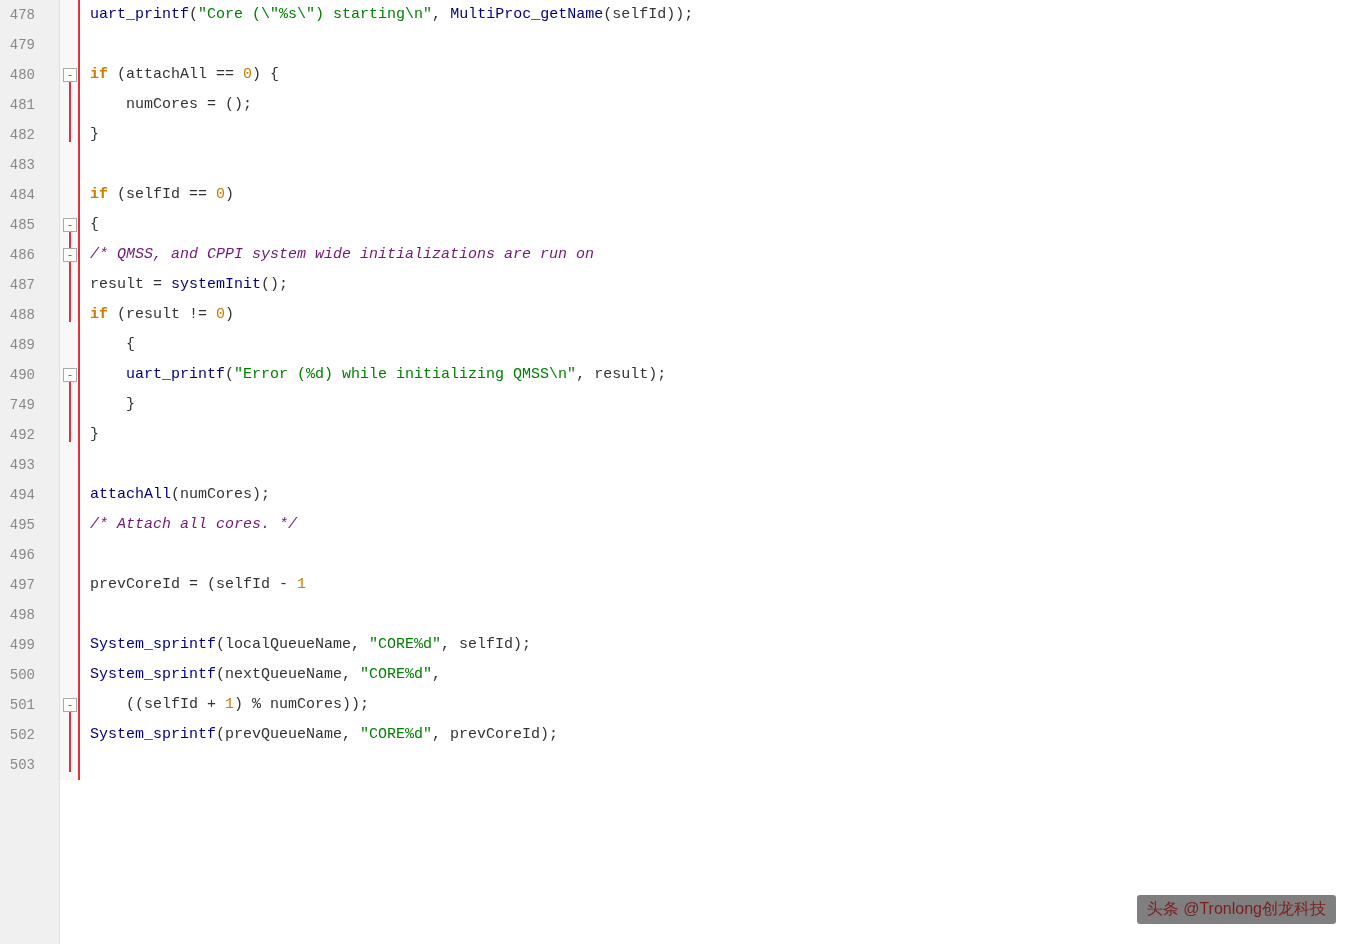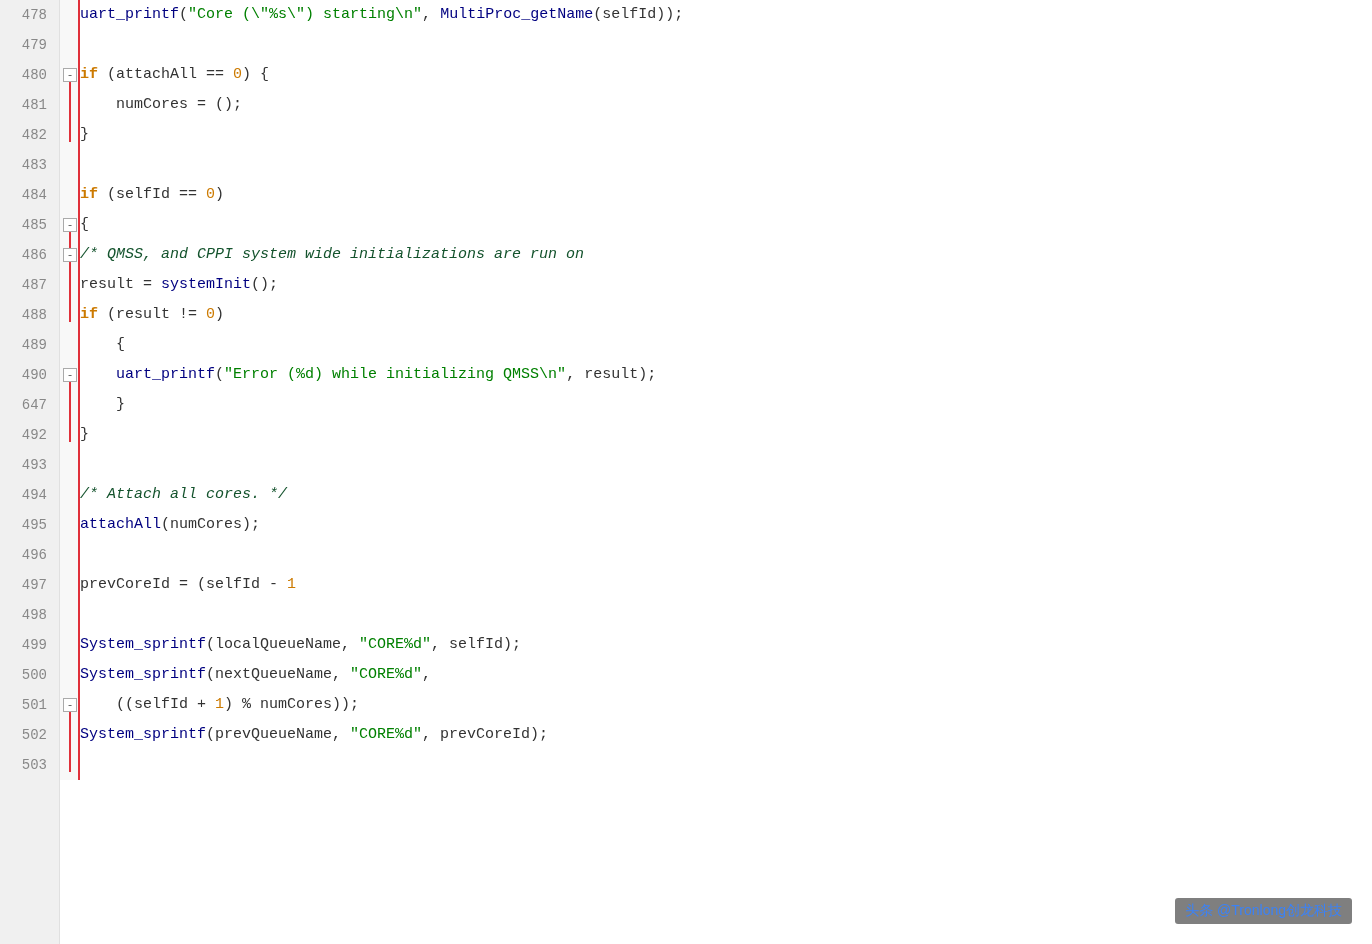--- a/index.html
+++ b/index.html
@@ -26,21 +26,21 @@
     .line-numbers {
       width: 60px;
       background: #f0f0f0;
       border-right: 1px solid #e0e0e0;
       padding-top: 0;
       flex-shrink: 0;
       color: #888;
       font-size: 14px;
       line-height: 30px;
       text-align: right;
-      padding-right: 12px;
+      padding-right: 24px;
       user-select: none;
     }
 
     .line-number {
       display: block;
       height: 30px;
       line-height: 30px;
     }
 
     .fold-column {
@@ -70,47 +70,48 @@
 
     .fold-line {
       width: 2px;
       background: #e0303a;
       position: absolute;
       left: 9px;
     }
 
     .code-content {
       flex: 1;
+      padding-left: 10px;
       background: #ffffff;
     }
 
     .code-line {
       height: 30px;
       line-height: 30px;
       white-space: pre;
       display: flex;
       align-items: center;
     }
 
     
     .kw { color: #cc7a00; font-weight: bold; } 
     .fn { color: #000080; } 
     .str { color: #008000; } 
-    .cm { color: #14532d; font-style: italic; } 
+    .cm { color: #701a75; font-style: italic; } 
     .num { color: #cc7a00; } 
     .plain { color: #333333; }
 
     .watermark {
       position: absolute;
       bottom: 20px;
-      right: 20px;
+      right: 36px;
       background: rgba(0,0,0,0.5);
-      color: #3b82f6;
+      color: #7f1d1d;
       padding: 4px 10px;
-      font-size: 14px;
+      font-size: 16px;
       font-family: sans-serif;
       border-radius: 3px;
     }
   </style>
 </head>
 <body>
 
 <div class="code-container">
 
   <div class="line-numbers" id="line-numbers-col" style="min-height: 780px;">
@@ -120,21 +121,21 @@
       <span class="line-number">481</span>
       <span class="line-number">482</span>
       <span class="line-number">483</span>
       <span class="line-number">484</span>
       <span class="line-number">485</span>
       <span class="line-number">486</span>
       <span class="line-number">487</span>
       <span class="line-number">488</span>
       <span class="line-number">489</span>
       <span class="line-number">490</span>
-      <span class="line-number">647</span>
+      <span class="line-number">749</span>
       <span class="line-number">492</span>
       <span class="line-number">493</span>
       <span class="line-number">494</span>
       <span class="line-number">495</span>
       <span class="line-number">496</span>
       <span class="line-number">497</span>
       <span class="line-number">498</span>
       <span class="line-number">499</span>
       <span class="line-number">500</span>
       <span class="line-number">501</span>
@@ -165,22 +166,22 @@
       <div class="code-line"><span class="kw">if</span><span class="plain"> (selfId == </span><span class="num">0</span><span class="plain">)</span></div>
       <div class="code-line"><span class="plain">{</span></div>
       <div class="code-line"><span class="cm">/* QMSS, and CPPI system wide initializations are run on</span></div>
       <div class="code-line"><span class="plain">result = </span><span class="fn">systemInit</span><span class="plain">();</span></div>
       <div class="code-line"><span class="kw">if</span><span class="plain"> (result != </span><span class="num">0</span><span class="plain">)</span></div>
       <div class="code-line"><span class="plain">    {</span></div>
       <div class="code-line"><span class="plain">    </span><span class="fn">uart_printf</span><span class="plain">(</span><span class="str">"Error (%d) while initializing QMSS\n"</span><span class="plain">, result);</span></div>
       <div class="code-line"><span class="plain">    }</span></div>
       <div class="code-line"><span class="plain">}</span></div>
       <div class="code-line"></div>
+      <div class="code-line"><span class="fn">attachAll</span><span class="plain">(numCores);</span></div>
       <div class="code-line"><span class="cm">/* Attach all cores. */</span></div>
-      <div class="code-line"><span class="fn">attachAll</span><span class="plain">(numCores);</span></div>
       <div class="code-line"></div>
       <div class="code-line"><span class="plain">prevCoreId = (selfId - </span><span class="num">1</span></div>
       <div class="code-line"></div>
       <div class="code-line"><span class="fn">System_sprintf</span><span class="plain">(localQueueName, </span><span class="str">"CORE%d"</span><span class="plain">, selfId);</span></div>
       <div class="code-line"><span class="fn">System_sprintf</span><span class="plain">(nextQueueName, </span><span class="str">"CORE%d"</span><span class="plain">,</span></div>
       <div class="code-line"><span class="plain">    ((selfId + </span><span class="num">1</span><span class="plain">) % numCores));</span></div>
       <div class="code-line"><span class="fn">System_sprintf</span><span class="plain">(prevQueueName, </span><span class="str">"CORE%d"</span><span class="plain">, prevCoreId);</span></div>
     </div>
 
   <div class="watermark">头条 @Tronlong创龙科技</div>

